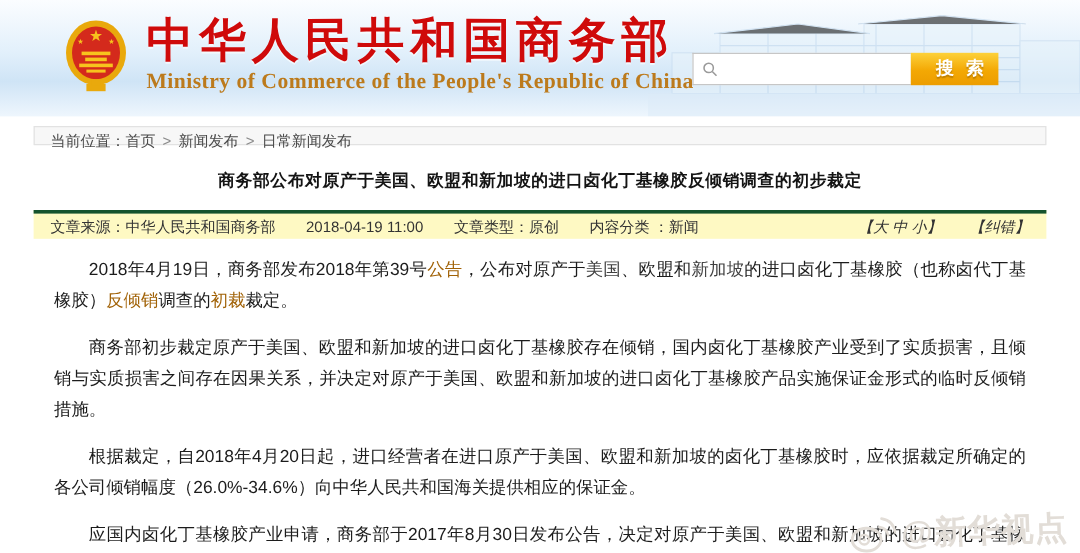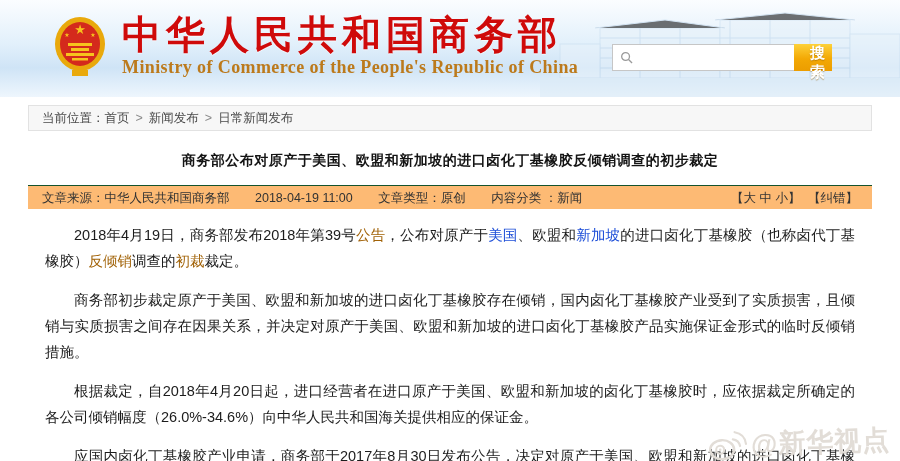--- a/index.html
+++ b/index.html
@@ -27,54 +27,54 @@
   .search-area { position:absolute; right:68px; top:44px; display:flex; align-items:center; }
   .search-box {
     width:182px; height:27px; background:#fff; border:1px solid #c6c6c6; border-right:none;
     display:flex; align-items:center; padding-left:7px;
   }
   .search-box input {
     border:none; outline:none; flex:1; height:23px; font-size:13px; background:transparent;
   }
   .mag { width:13px; height:13px; margin-right:5px; flex:0 0 auto; }
   .search-btn {
-    width:38px; height:27px; border:none; cursor:pointer;
+    width:73px; height:27px; border:none; cursor:pointer;
     background:linear-gradient(#fdd13a, #f3a804 55%, #ec9d00);
     color:#fff; font-size:15px; font-weight:bold; letter-spacing:3px;
     text-shadow:0 1px 1px rgba(140,90,0,.5); padding-left:12px;
   }
 
   
   .breadcrumb {
-    margin:8px 28px 0; height:26px; line-height:24px;
+    margin:8px 28px 0; height:16px; line-height:24px;
     background:#f7f7f7; border:1px solid #e2e2e2;
     font-size:12.5px; color:#4a4a4a; padding-left:13px;
   }
   .breadcrumb a { color:#4a4a4a; text-decoration:none; cursor:pointer; }
   .breadcrumb .sep { margin:0 6px; color:#8a8a8a; }
 
   
   .article-title {
     margin:21px 60px 0; text-align:center;
     font-size:14px; font-weight:bold; color:#141414; letter-spacing:.5px;
   }
   .meta-bar {
     margin:15px 28px 0; height:24px; line-height:22px;
-    background:#fdba74; border-top:1px solid #14532d;
+    background:#fef9c3; border-top:3px solid #14532d;
     display:flex; justify-content:space-between; align-items:center;
     font-size:12.5px; color:#333; padding:0 14px;
   }
   .meta-left span { margin-right:22px; }
   .meta-left span:last-child { margin-right:0; }
-  .meta-right span { margin-left:4px; cursor:pointer; }
+  .meta-right span { margin-left:20px; cursor:pointer;font-style:italic; }
 
   .content { margin:0 45px; font-size:14.5px; color:#1c1c1c; }
   .content p { margin-top:13px; line-height:26px; text-indent:2em; text-align:justify; }
   .seg-link { color:#a16207; cursor:pointer; }
-  .seg-kw { color:#1d4ed8; cursor:pointer; }
+  .seg-kw { color:#404040; cursor:pointer; }
 
   
   .watermark {
     position:absolute; right:10px; bottom:0;
     display:flex; align-items:center; color:#e2ddd7;
     font-size:27px; font-weight:bold; letter-spacing:1px;
     transform:rotate(-2deg); user-select:none;
   }
   .weibo-icon { width:40px; height:32px; margin-right:4px; }
 </style>

